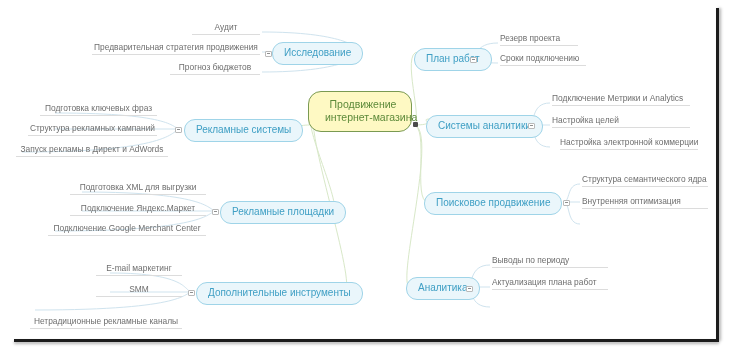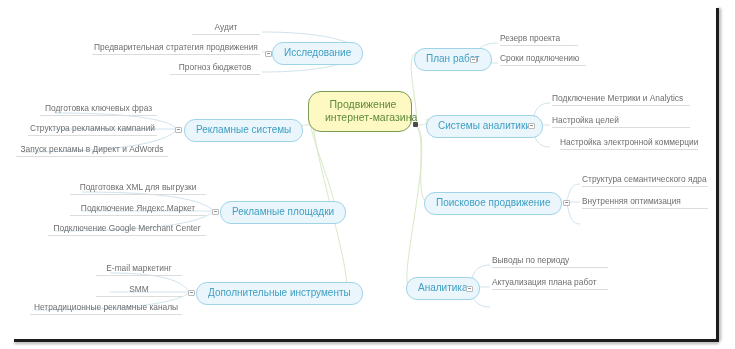--- a/index.html
+++ b/index.html
@@ -217,17 +217,17 @@
   <div class="leaf left" style="left:70px; top:203px; width:136px;">Подключение Яндекс.Маркет</div>
   <div class="leaf left" style="left:70px; top:182px; width:136px;">Подготовка XML для выгрузки</div>
   <div class="leaf left" style="left:48px; top:223px; width:158px;">Подключение Google Merchant Center</div>
 
   <div class="node branch-node" style="left:196px; top:282px;">
     <span>Дополнительные инструменты</span>
   </div>
   <div class="marker hollow" style="left:188px; top:290px;"></div>
   <div class="leaf left" style="left:96px; top:263px; width:86px;">E-mail маркетинг</div>
   <div class="leaf left" style="left:96px; top:284px; width:86px;">SMM</div>
-  <div class="leaf left" style="left:30px; top:302px; width:152px;">Нетрадиционные рекламные каналы</div>
+  <div class="leaf left" style="left:30px; top:316px; width:152px;">Нетрадиционные рекламные каналы</div>
 
   <div id="frame-right"></div>
   <div id="frame-bottom"></div>
 </div>
 
 </body></html>

